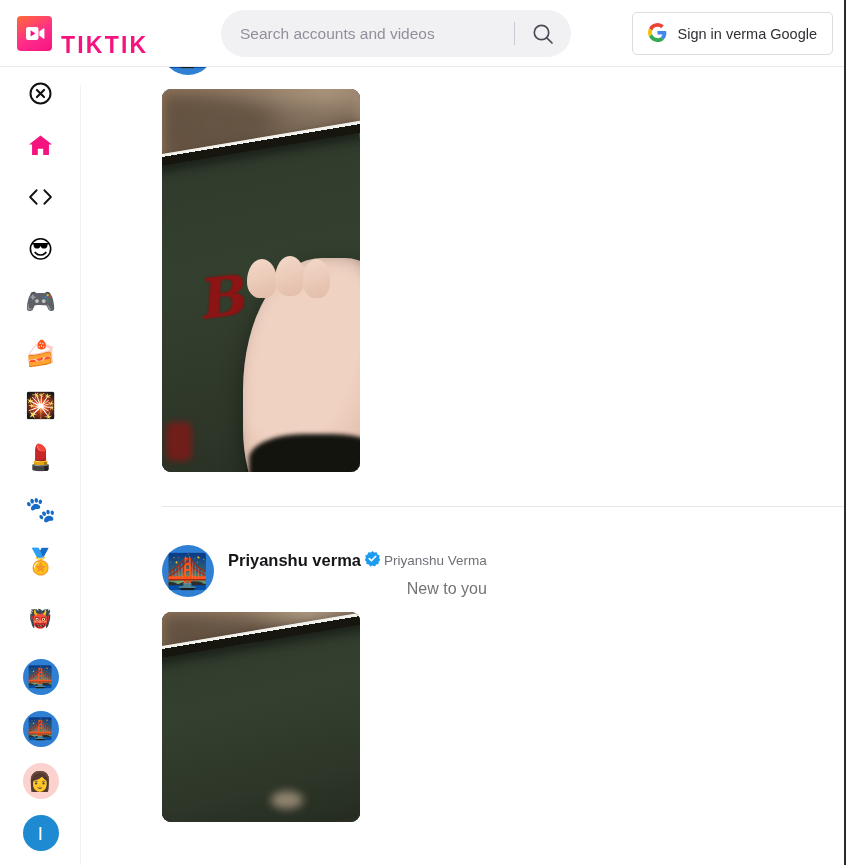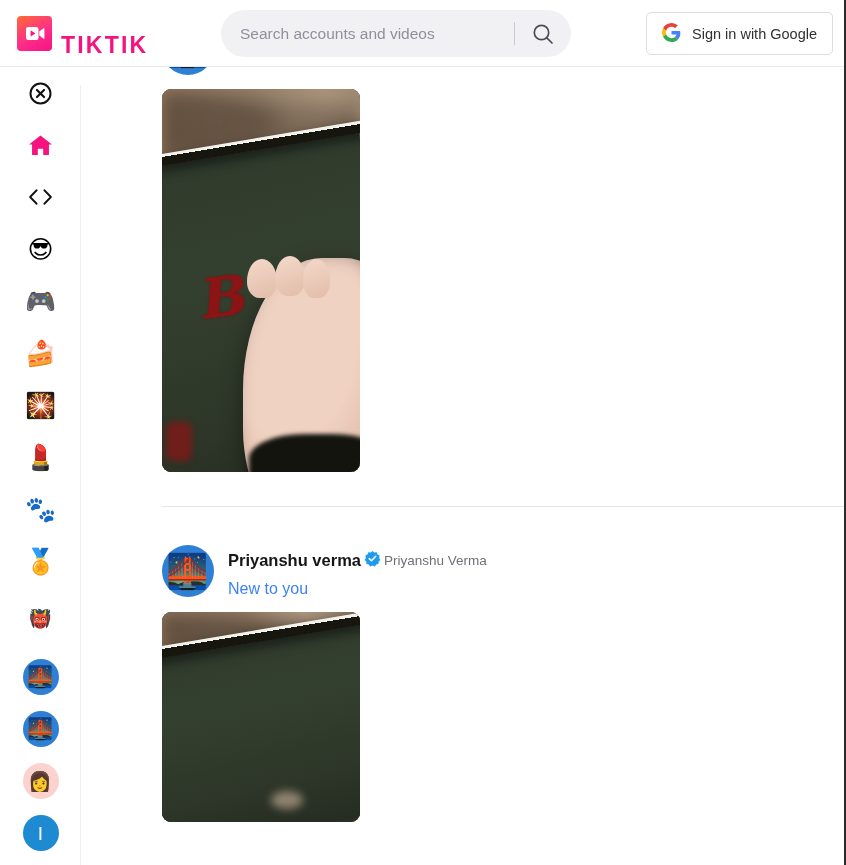--- a/index.html
+++ b/index.html
@@ -242,21 +242,22 @@
   }
 
   .post-handle {
     font-size: 13.5px;
     color: #6f7077;
   }
 
   .post-caption {
     margin-top: 9px;
     font-size: 16px;
-    color: #3b82f6;
+    color: #737373;
+    text-align: right;
   }
 
   .video-card {
     margin-top: 14px;
     width: 198px;
     background: #f4f4f6;
     border-radius: 9px;
     overflow: hidden;
     cursor: pointer;
   }
@@ -428,21 +429,21 @@
 
     <button class="google-btn">
       <span>
         <svg width="19" height="19" viewBox="0 0 48 48">
           <path fill="#EA4335" d="M24 9.5c3.5 0 6.6 1.2 9 3.6l6.8-6.8C35.6 2.4 30.2 0 24 0 14.6 0 6.5 5.4 2.6 13.2l7.9 6.2C12.4 13.7 17.7 9.5 24 9.5z"></path>
           <path fill="#4285F4" d="M46.1 24.6c0-1.6-.1-3.1-.4-4.6H24v9.1h12.4c-.5 2.9-2.2 5.4-4.6 7l7.7 6c4.5-4.2 7-10.3 7-17.5z"></path>
           <path fill="#FBBC05" d="M10.5 28.6c-.5-1.4-.8-2.9-.8-4.6s.3-3.2.8-4.6l-7.9-6.2C.9 16.4 0 20.1 0 24s.9 7.6 2.6 10.8z"></path>
           <path fill="#34A853" d="M24 48c6.5 0 11.9-2.1 15.9-5.8l-7.7-6c-2.1 1.4-4.9 2.3-8.2 2.3-6.3 0-11.6-4.2-13.5-9.9l-7.9 6.2C6.5 42.6 14.6 48 24 48z"></path>
         </svg>
       </span>
-      <span class="google-btn-label">Sign in with Google</span>
+      <span class="google-btn-label">Sign in verma Google</span>
     </button>
   </div>
 
   <div class="sidebar">
 
     <div class="side-item close-item">
       <svg width="25" height="25" viewBox="0 0 24 24">
         <circle cx="12" cy="12" r="9.6" fill="none" stroke="#111111" stroke-width="1.9"></circle>
         <line x1="8.6" y1="8.6" x2="15.4" y2="15.4" stroke="#111111" stroke-width="2.1" stroke-linecap="round"></line>
         <line x1="15.4" y1="8.6" x2="8.6" y2="15.4" stroke="#111111" stroke-width="2.1" stroke-linecap="round"></line>

